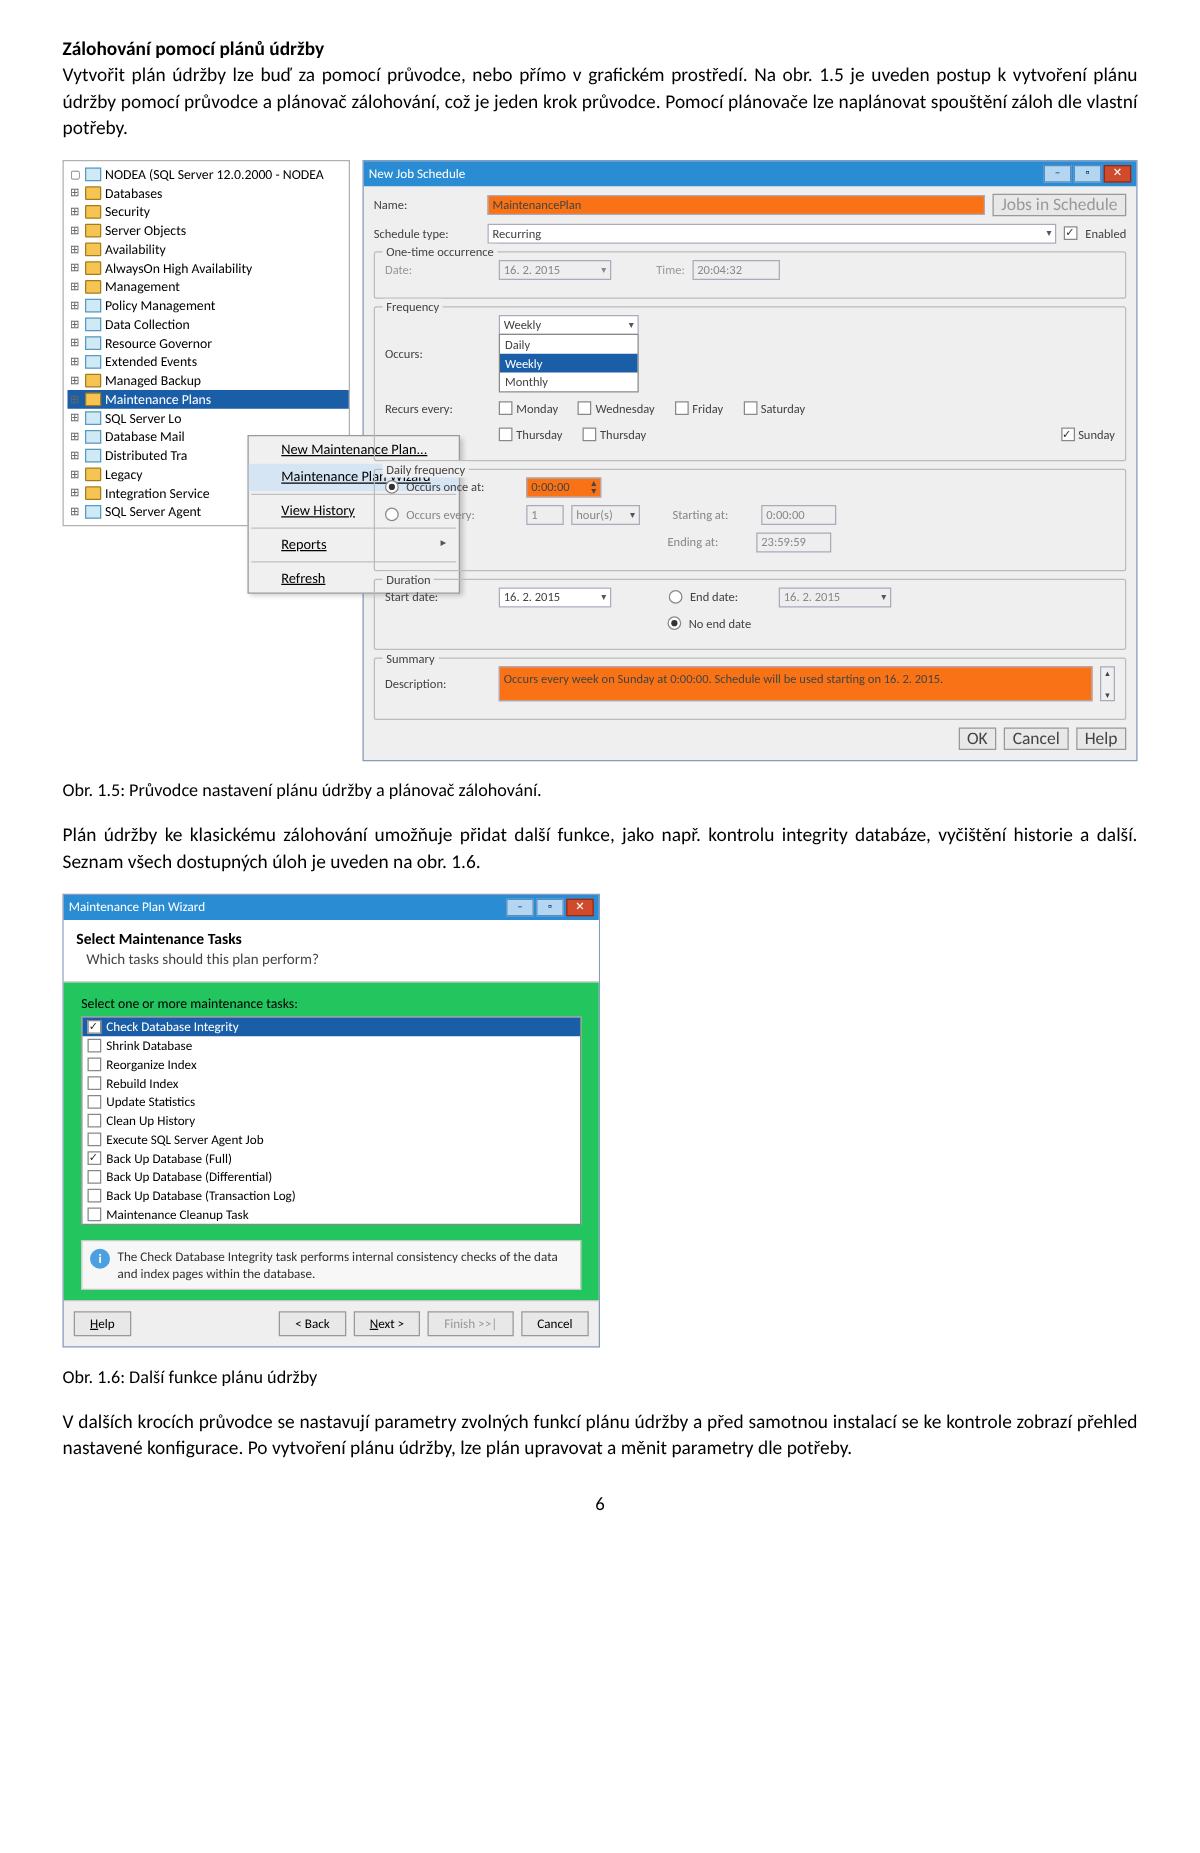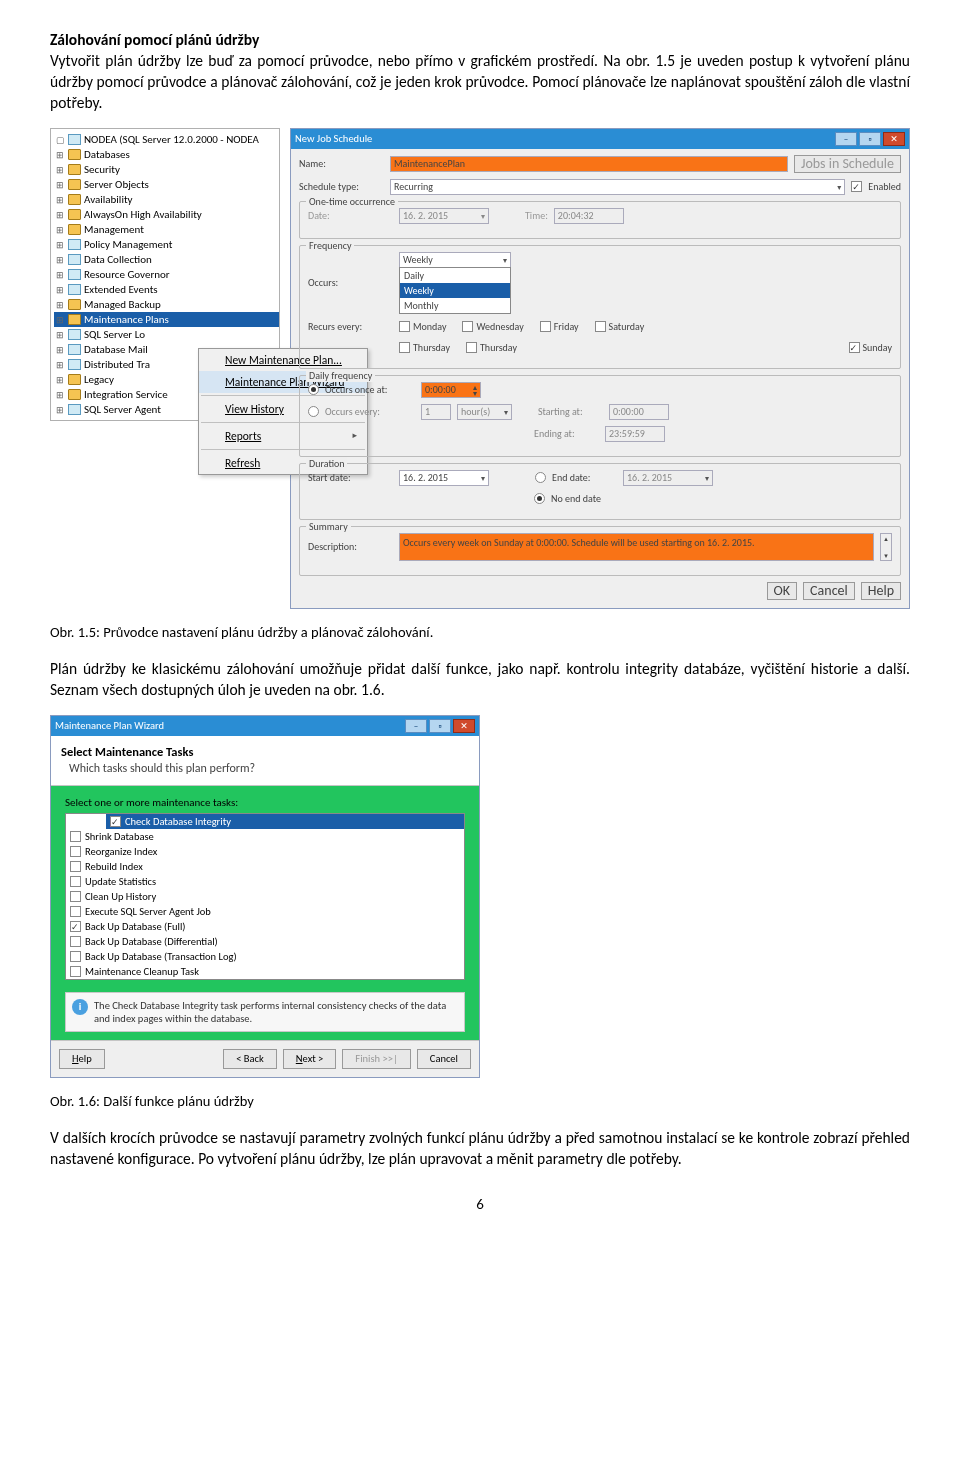--- a/index.html
+++ b/index.html
@@ -48,21 +48,21 @@
   .ddlist .sel { background:#1a5ea8; color:#fff; }
   .btnrow { display:flex; gap:6px; justify-content:flex-end; margin-top:4px; }
 
   .wizard { width: 430px; border: 1px solid #8a9bbf; background:#efefef; font-size:11px; margin-bottom:10px; }
   .wizard .head { background:#fff; padding:8px 10px 10px 10px; border-bottom:1px solid #c5c5c5; }
   .wizard .head .h1 { font-weight:bold; font-size:12.5px; }
   .wizard .head .h2 { font-size:12px; color:#444; margin-top:2px; padding-left:8px; }
   .wizard .body { padding:10px 14px 8px 14px; background:#22c55e; }
   .wizard .list { border:1px solid #888; background:#fff; margin-top:4px; }
   .wizard .list .li { display:flex; align-items:center; gap:4px; padding:1px 4px; font-size:10.5px; }
-  .wizard .list .li.sel { background:#1a5ea8; color:#fff;margin-left:40px; }
+  .wizard .list .li.sel { background:#1a5ea8; color:#fff; }
   .wizard .info { display:flex; gap:6px; align-items:flex-start; border:1px solid #c8c8c8; background:#f7f7f7; padding:6px; margin-top:12px; font-size:10.5px; color:#333; }
   .wizard .info .ii { width:16px;height:16px;border-radius:50%;background:#4aa0e0;color:#fff;text-align:center;line-height:16px;font-weight:bold;flex-shrink:0; }
   .wizard .btns { display:flex; gap:6px; justify-content:center; padding:8px; border-top:1px solid #c5c5c5; }
   .wizard .btn { border:1px solid #999; background:#e8e8e8; height:20px; padding:0 12px; font-size:10.5px; display:flex; align-items:center; }
   .wizard .btn.dis { color:#999; }
   .pagenum { text-align:center; margin-top:26px; font-size:15px; }
 </style>
 </head>
 <body>
 

